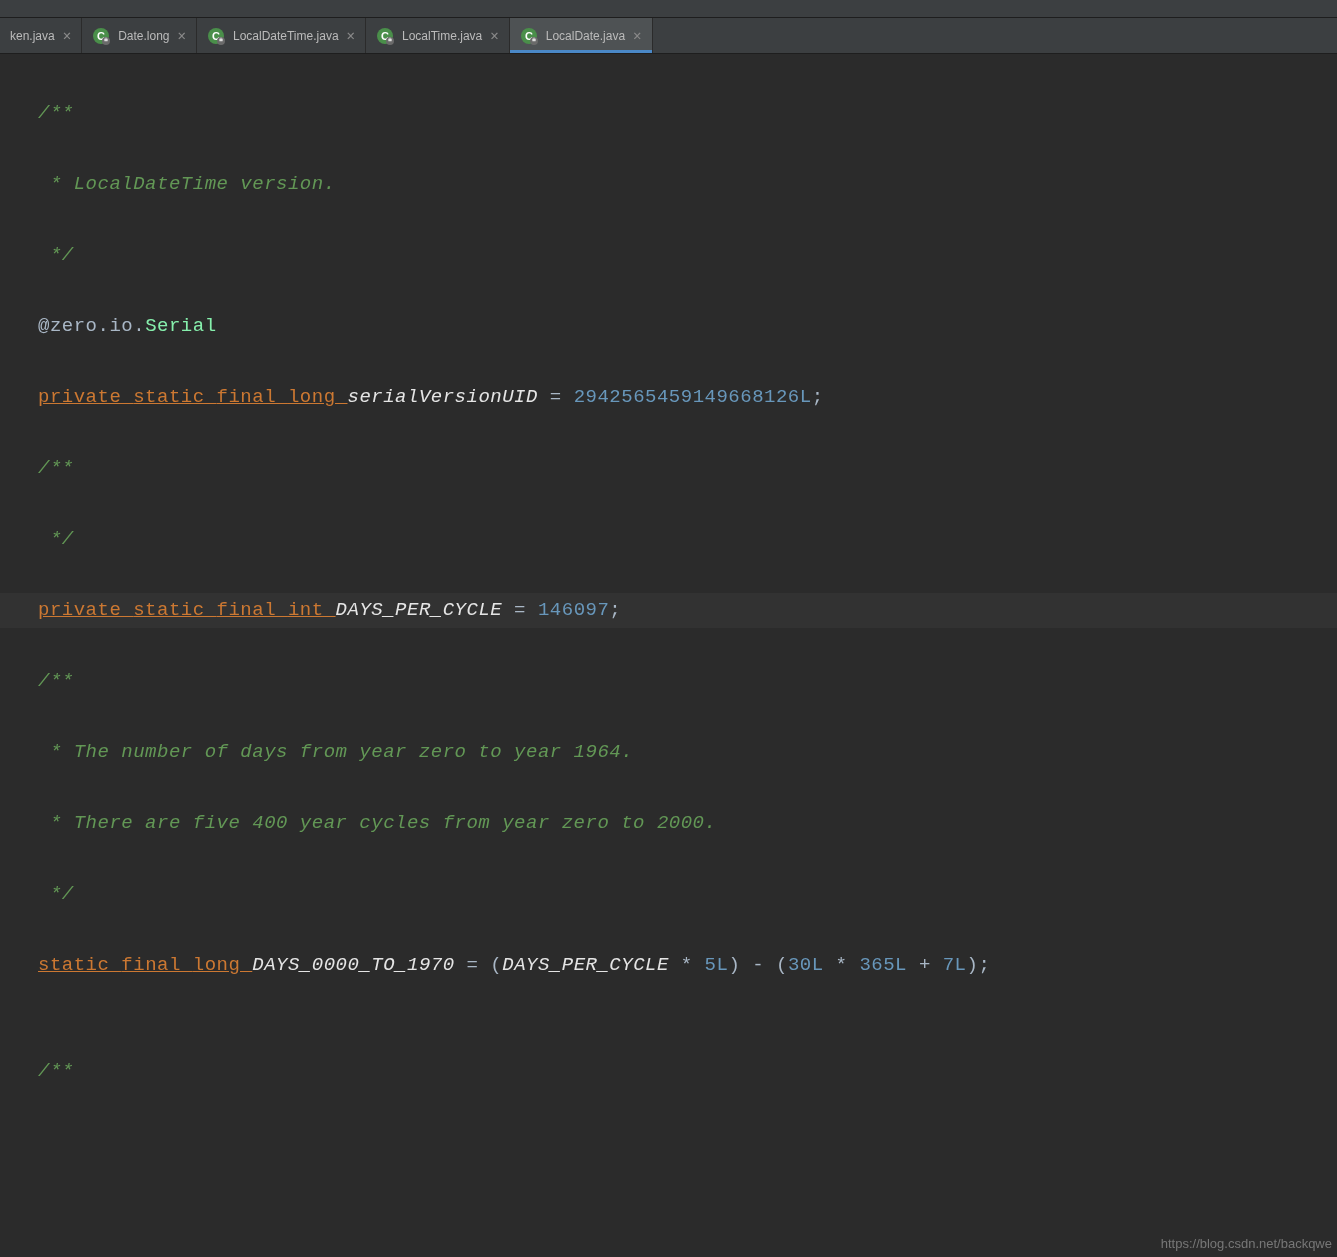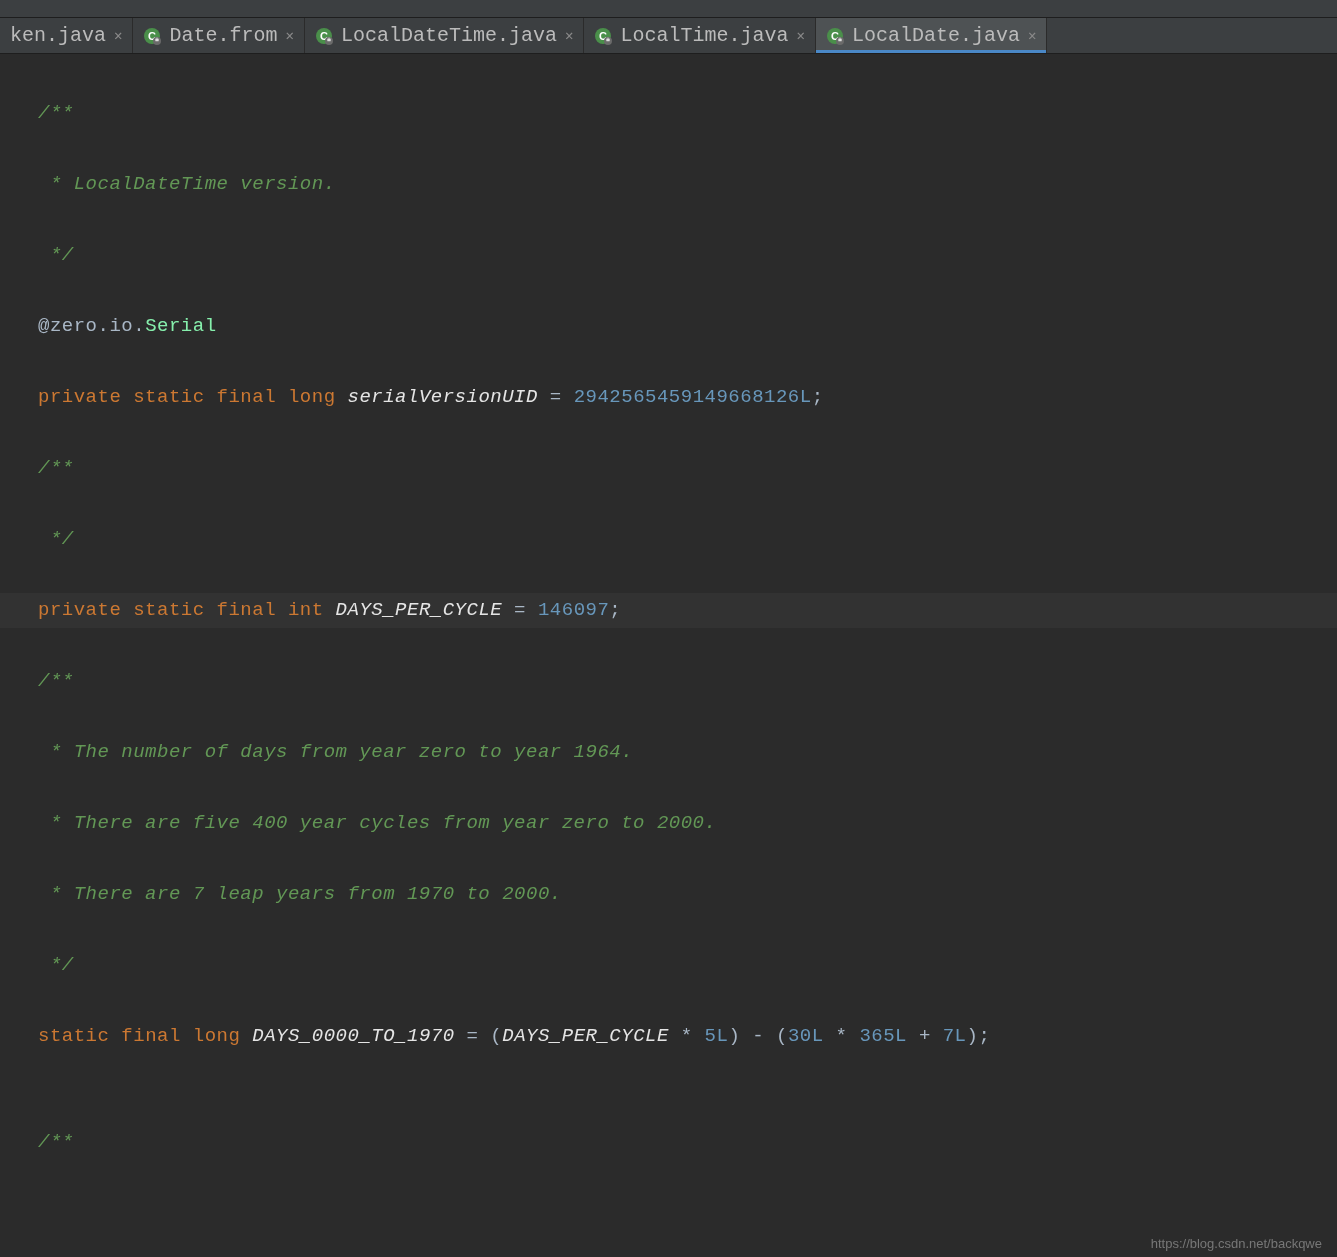--- a/index.html
+++ b/index.html
@@ -38,22 +38,22 @@
   }
   .tab.active::after {
     content: "";
     position: absolute;
     left: 0; right: 0; bottom: 0;
     height: 3px;
     background: #4a88c7;
   }
   .tab-label {
     color: #bbbbbb;
-    font-family: Liberation Mono, monospace;
-    font-size: 20px;
+    font-family: Liberation Sans, sans-serif;
+    font-size: 12px;
   }
   .tab-close {
     color: #8a8a8a;
     font-size: 14px;
     line-height: 1;
     cursor: pointer;
   }
   .file-icon {
     width: 18px;
     height: 18px;
@@ -70,28 +70,28 @@
   .editor .line {
     padding-left: 38px;
   }
   .editor .line.hl {
     background: #323232;
   }
   
   .c-comment { color: #629755; font-style: italic; }
   .c-annotation { color: #86efac; }
   .c-annotation-prefix { color: #a9b7c6; }
-  .c-keyword { color: #cc7832; }
+  .c-keyword { color: #cc7832; text-decoration: underline; }
   .c-field-italic { color: #e5e5e5; font-style: italic; }
   .c-number { color: #6897bb; }
   .c-op { color: #a9b7c6; }
   .c-paren { color: #a9b7c6; }
   .watermark {
     position: absolute;
-    right: 15px;
+    right: 5px;
     bottom: 6px;
     color: #777;
     font-family: Arial, sans-serif;
     font-size: 13px;
   }
 </style>
 </head>
 <body>
 
 <div class="topbar"></div>
@@ -104,21 +104,21 @@
   <div class="tab">
     <span class="file-icon">
       <svg viewBox="0 0 18 18">
           <circle cx="9" cy="9" r="8" fill="#4a8f4a"></circle>
           <text x="9" y="13" text-anchor="middle" font-size="11" font-family="Arial" fill="#fff" font-weight="bold">C</text>
           <circle cx="14" cy="14" r="4" fill="#6a6a6a"></circle>
           <rect x="12.3" y="12" width="3.4" height="2.2" rx="0.5" fill="#ddd"></rect>
           <rect x="13" y="11" width="2" height="1.8" rx="1" fill="none" stroke="#ddd" stroke-width="0.8"></rect>
         </svg>
     </span>
-    <span class="tab-label">Date.from</span>
+    <span class="tab-label">Date.long</span>
     <span class="tab-close">✕</span>
   </div>
   <div class="tab">
     <span class="file-icon">
       <svg viewBox="0 0 18 18">
           <circle cx="9" cy="9" r="8" fill="#4a8f4a"></circle>
           <text x="9" y="13" text-anchor="middle" font-size="11" font-family="Arial" fill="#fff" font-weight="bold">C</text>
           <circle cx="14" cy="14" r="4" fill="#6a6a6a"></circle>
           <rect x="12.3" y="12" width="3.4" height="2.2" rx="0.5" fill="#ddd"></rect>
           <rect x="13" y="11" width="2" height="1.8" rx="1" fill="none" stroke="#ddd" stroke-width="0.8"></rect>
@@ -160,21 +160,20 @@
 <div class="line"><span class="c-comment"> * LocalDateTime version.</span></div>
 <div class="line"><span class="c-comment"> */</span></div>
 <div class="line"><span class="c-annotation-prefix">@</span><span class="c-annotation-prefix">zero.io.</span><span class="c-annotation">Serial</span></div>
 <div class="line"><span class="c-keyword">private </span><span class="c-keyword">static </span><span class="c-keyword">final </span><span class="c-keyword">long </span><span class="c-field-italic">serialVersionUID</span><span class="c-op"> = </span><span class="c-number">2942565459149668126L</span><span class="c-op">;</span></div>
 <div class="line"><span class="c-comment">/**</span></div>
 <div class="line"><span class="c-comment"> */</span></div>
 <div class="line hl"><span class="c-keyword">private </span><span class="c-keyword">static </span><span class="c-keyword">final </span><span class="c-keyword">int </span><span class="c-field-italic">DAYS_PER_CYCLE</span><span class="c-op"> = </span><span class="c-number">146097</span><span class="c-op">;</span></div>
 <div class="line"><span class="c-comment">/**</span></div>
 <div class="line"><span class="c-comment"> * The number of days from year zero to year 1964.</span></div>
 <div class="line"><span class="c-comment"> * There are five 400 year cycles from year zero to 2000.</span></div>
-<div class="line"><span class="c-comment"> * There are 7 leap years from 1970 to 2000.</span></div>
 <div class="line"><span class="c-comment"> */</span></div>
 <div class="line"><span class="c-keyword">static </span><span class="c-keyword">final </span><span class="c-keyword">long </span><span class="c-field-italic">DAYS_0000_TO_1970</span><span class="c-op"> = </span><span class="c-paren">(</span><span class="c-field-italic">DAYS_PER_CYCLE</span><span class="c-op"> * </span><span class="c-number">5L</span><span class="c-paren">)</span><span class="c-op"> - </span><span class="c-paren">(</span><span class="c-number">30L</span><span class="c-op"> * </span><span class="c-number">365L</span><span class="c-op"> + </span><span class="c-number">7L</span><span class="c-paren">)</span><span class="c-op">;</span></div>
 <div class="line"><span></span></div>
 <div class="line"><span class="c-comment">/**</span></div>
 
 
 
 
 
 

